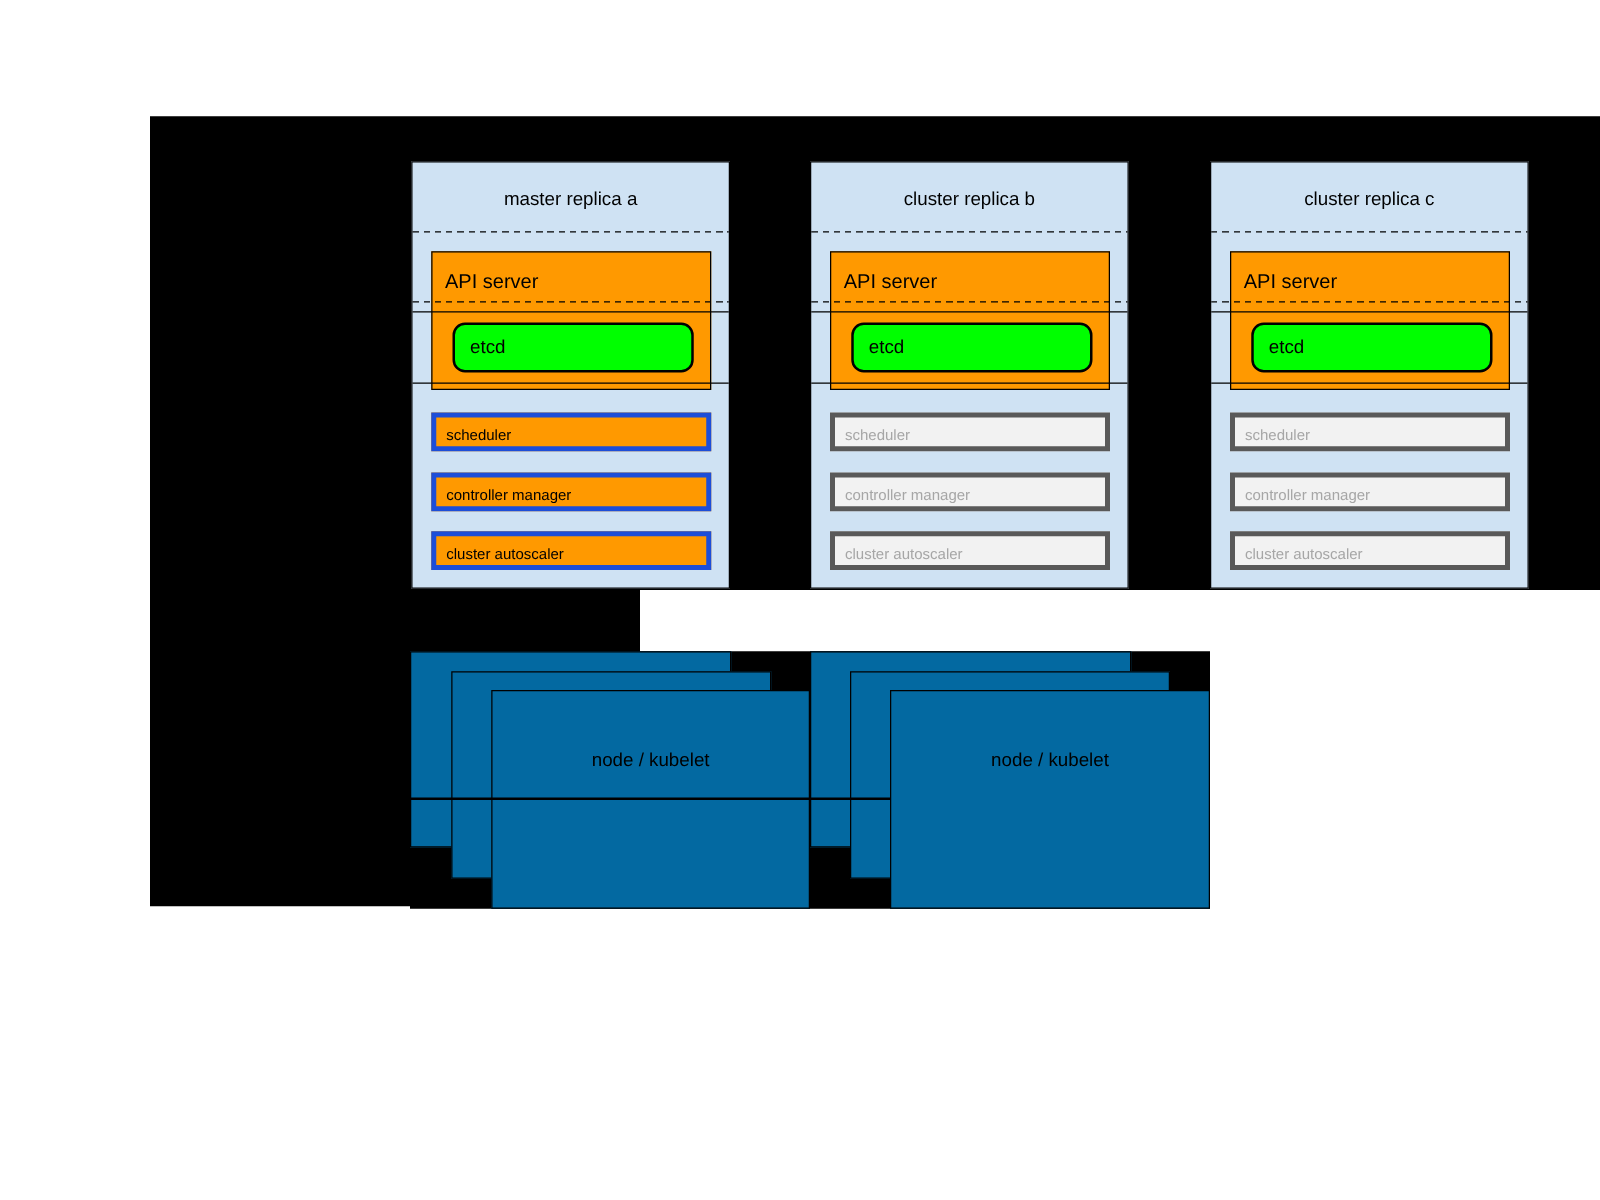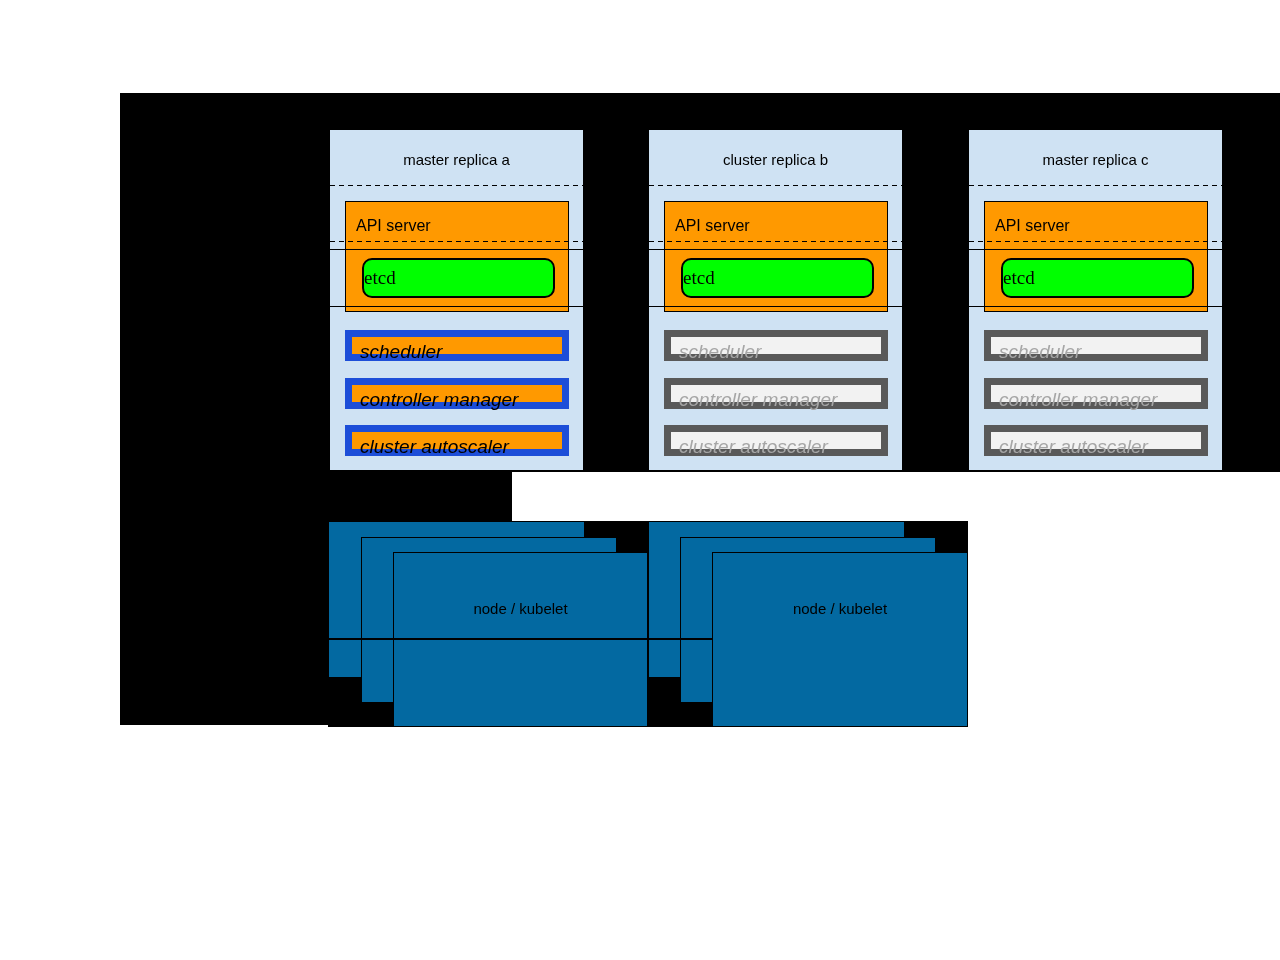--- a/index.html
+++ b/index.html
@@ -16,23 +16,23 @@
   .panel-title{position:absolute;left:0;top:20px;width:100%;height:20px;line-height:20px;
                text-align:center;font-size:15px;}
   .hline{position:absolute;left:0;width:100%;height:1px;background:#000;}
   .hline.dashed{background:none;background-image:repeating-linear-gradient(to right,#000 0 5px,transparent 5px 9px);}
   .dash1{top:55px;} .dash2{top:111px;} .sol1{top:119px;} .sol2{top:176px;}
   .api-box{position:absolute;left:15px;top:71px;width:224px;height:111px;background:#ff9900;
            border:1px solid #000;box-sizing:border-box;}
   .api-label{position:absolute;left:10px;top:14px;height:20px;line-height:20px;font-size:16px;}
   .etcd-box{position:absolute;left:32px;top:128px;width:193px;height:40px;background:#00ff00;
             border:2px solid #000;border-radius:10px;box-sizing:border-box;}
-  .etcd-label{position:absolute;left:0;top:0;height:36px;line-height:36px;font-size:19px;font-family:Liberation Serif, serif;}
+  .etcd-label{position:absolute;left:12px;top:0;height:36px;line-height:36px;font-size:15px;}
   .comp{position:absolute;left:15px;width:224px;height:31px;background:#ff9900;
-        border:7px solid #1d4ed8;box-sizing:border-box;font-size:19px;font-style:italic;}
+        border:4px solid #1d4ed8;box-sizing:border-box;font-size:12px;}
   .comp span{display:block;padding-left:8px;line-height:29px;}
   .comp.c1{top:200px;} .comp.c2{top:248px;} .comp.c3{top:295px;}
   .panel.dim .comp{background:#f2f2f2;border-color:#595959;color:#a6a6a6;}
   
   .nbox{position:absolute;background:#0369a1;border:1px solid #000;box-sizing:border-box;}
   .node-title{position:absolute;left:0;top:46px;width:100%;height:20px;line-height:20px;
               text-align:center;font-size:15px;}
   #connector{position:absolute;left:322px;top:638px;width:390px;height:2px;background:#000;}
 </style>
 </head>
@@ -84,21 +84,21 @@
       </div>
     <div class="comp c2">
         <span>controller manager</span>
       </div>
     <div class="comp c3">
         <span>cluster autoscaler</span>
       </div>
   </div>
 
   <div class="panel dim" style="left:968px">
-    <div class="panel-title">master replica c</div>
+    <div class="panel-title">cluster replica c</div>
     <div class="hline dashed dash1"></div>
     <div class="api-box">
       <div class="api-label">API server</div>
     </div>
     <div class="hline dashed dash2"></div>
     <div class="hline sol1"></div>
     <div class="etcd-box">
       <div class="etcd-label">etcd</div>
     </div>
     <div class="hline sol2"></div>

